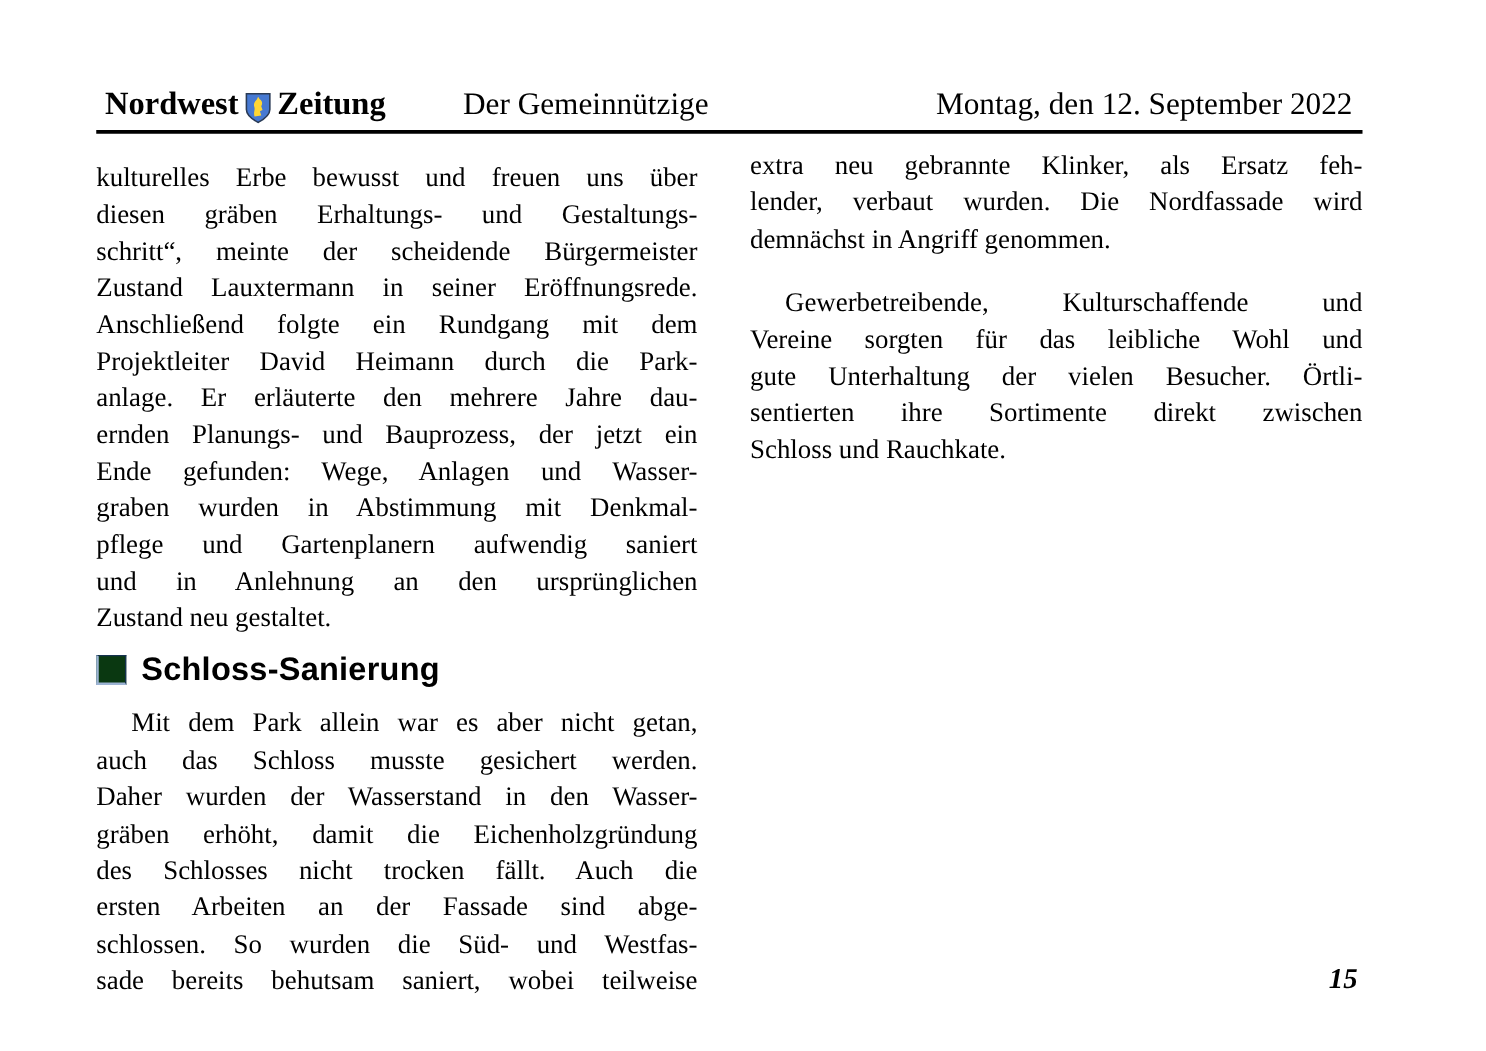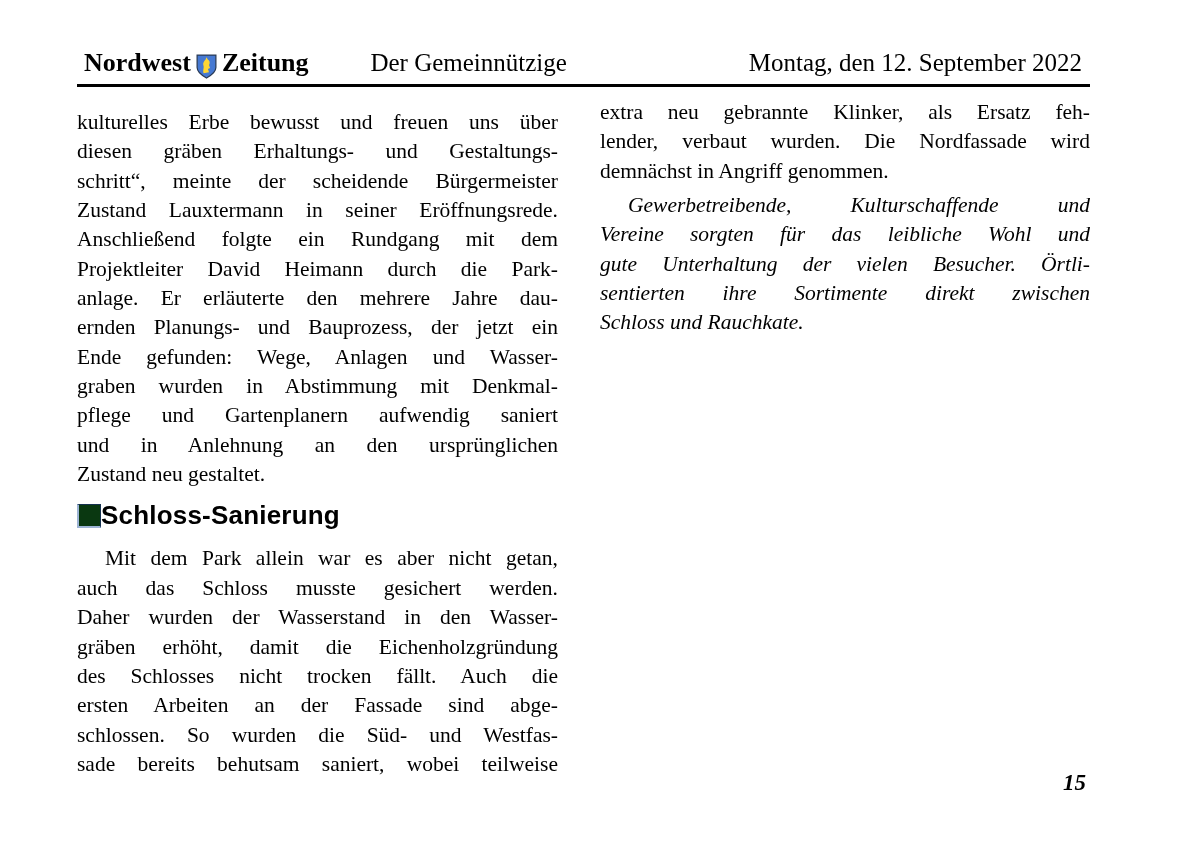--- a/index.html
+++ b/index.html
@@ -12,21 +12,21 @@
   .page {
     position: relative;
     width: 1189px;
     height: 841px;
     background: var(--background, #ffffff);
     overflow: hidden;
   }
   .content {
     position: absolute;
     left: 77px;
-    top: 48px;
+    top: 68px;
     width: 1013px;
   }
   
   .masthead {
     display: flex;
     justify-content: space-between;
     align-items: baseline;
     border-bottom: 3px solid var(--rule, #000000);
     padding: 0 0 6px 0;
   }
@@ -61,32 +61,33 @@
     display: flex;
     margin-top: 11px;
   }
   .col { flex: none; }
   .col-left  { width: 481px; margin-right: 42px; margin-top: 10px; }
   .col-right { width: 490px; }
   .para {
     font-size: 21.5px;
     line-height: 29.35px;
   }
-  .para + .para { margin-top: 5px; font-style: italic; }
+  .para + .para { margin-top: 22px; }
   .line {
     text-align: justify;
     text-align-last: justify;
     white-space: normal;
   }
   .line.last { text-align-last: left; }
   .line.indent { text-indent: 28px; }
   
   .heading {
     display: flex;
     align-items: center;
+    gap: 12px;
     margin: 11px 0 13px 0;
     font-family: "Liberation Sans", sans-serif;
     font-weight: bold;
     font-size: 26px;
     letter-spacing: 0.2px;
     color: var(--text, #000000);
   }
   .bullet {
     width: 24px;
     height: 24px;

